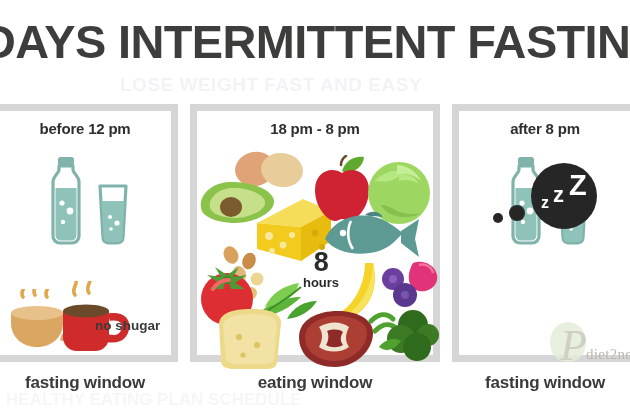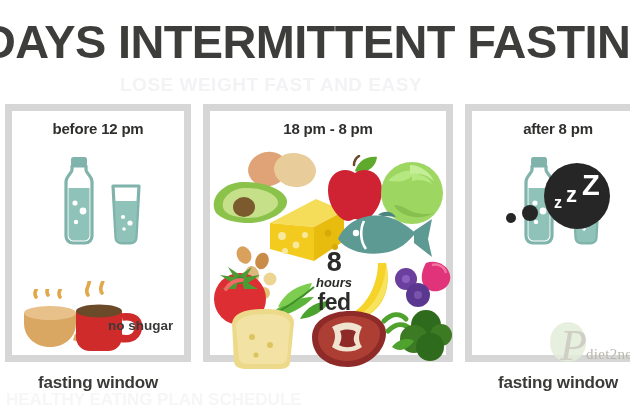--- a/index.html
+++ b/index.html
@@ -56,21 +56,21 @@
     font-size: 19px;
     letter-spacing: 0.5px;
     color: #f3f3f5;
     white-space: nowrap;
     overflow: hidden;
   }
 
   
   .panels {
     position: absolute;
-    left: 13px;
+    left: 0;
     top: 104px;
     width: 522px;
     height: 304px;
   }
   .panel {
     position: absolute;
     top: 0;
     height: 258px;
     background: #ffffff;
     border: 7px solid #d6d6d6;
@@ -144,21 +144,20 @@
   .fed-8 {
     font-weight: bold;
     font-size: 27px;
     line-height: 26px;
     letter-spacing: -0.5px;
   }
   .fed-hours {
     font-weight: bold;
     font-size: 13px;
     line-height: 15px;
-    font-style: italic;
   }
   .fed-fed {
     font-weight: bold;
     font-size: 23px;
     line-height: 24px;
     letter-spacing: -0.5px;
   }
 
   
   .zbubble {
@@ -441,21 +440,20 @@
             <circle cx="63" cy="30" r="11" fill="#3d7a24"></circle>
             <circle cx="36" cy="34" r="14" fill="#3d7a24"></circle>
             <circle cx="52" cy="42" r="14" fill="#2f6b1c"></circle>
             <path d="M14 42 c6 -8 16 -10 22 -6 c-6 8 -14 12 -22 6 z" fill="#4fa22e"></path>
           </svg>
         </div>
 
         <div class="fed-block">
           <div class="fed-8">8</div>
           <div class="fed-hours">hours</div>
-          <div class="fed-fed">fed</div>
         </div>
       </div>
     </div>
 
     <div class="panel p3">
       <div class="panel-header">after 8 pm</div>
       <div class="panel-inner">
 
         <div class="ico" style="left:44px; top:14px;">
           <svg width="46" height="90" viewBox="0 0 46 90">
@@ -484,20 +482,21 @@
             <span class="z-mid">z</span>
             <span class="z-big">Z</span>
           </div>
           <div class="dot dot-a"></div>
           <div class="dot dot-b"></div>
         </div>
       </div>
     </div>
 
     <div class="panel-caption c1">fasting window</div>
+    <div class="panel-caption c2">eating window</div>
     <div class="panel-caption c3">fasting window</div>
   </div>
 
   <div class="watermark">
     <div class="wm-leaf"></div>
     <div class="wm-script">P</div>
     <div class="wm-text">diet2ne</div>
   </div>
 
   <div class="bottom-ghost">HEALTHY EATING PLAN SCHEDULE</div>

